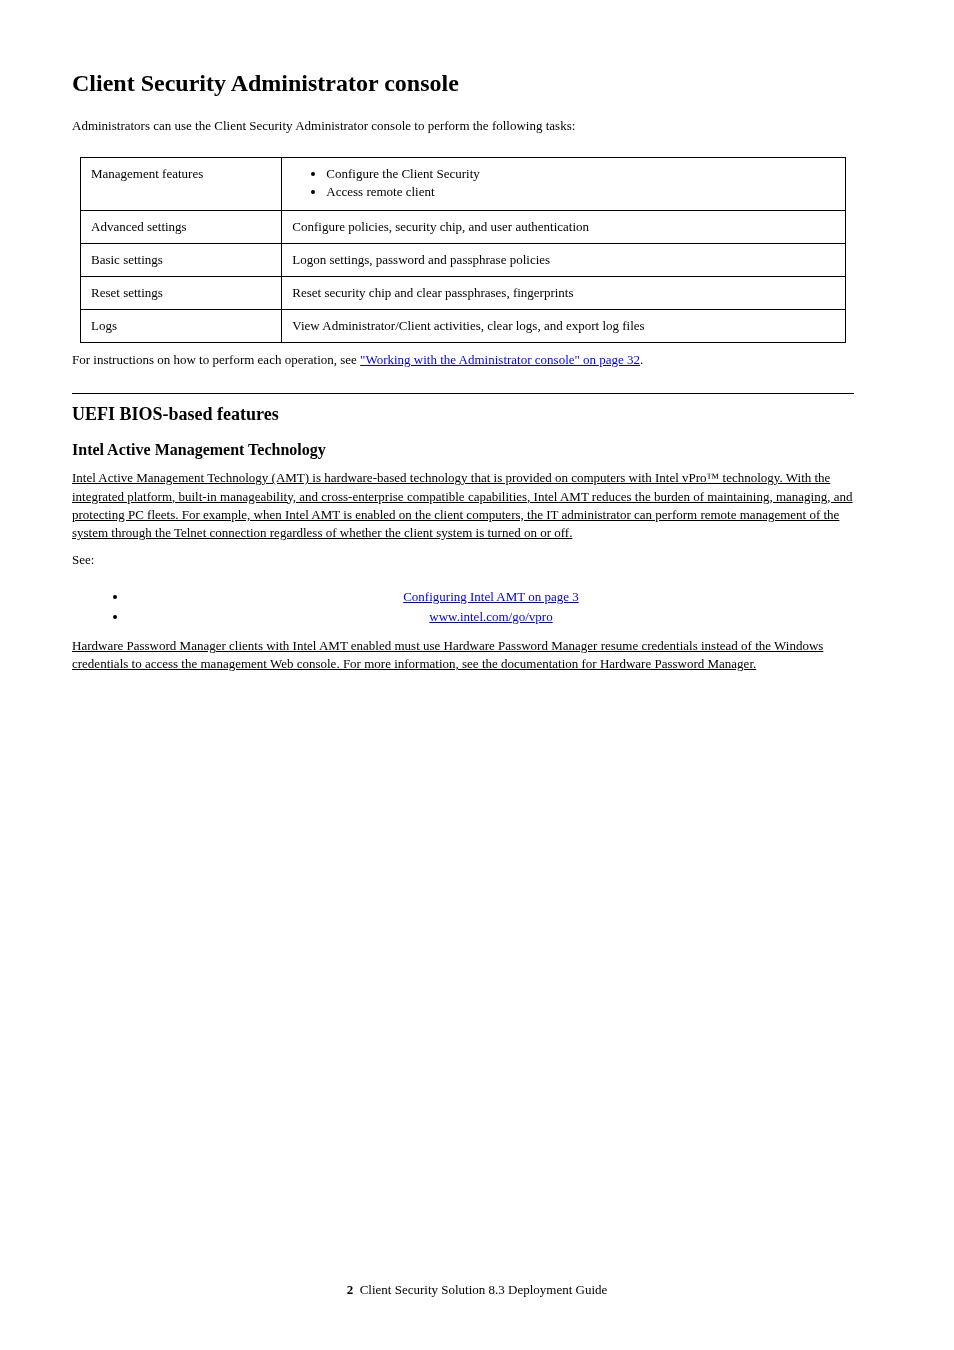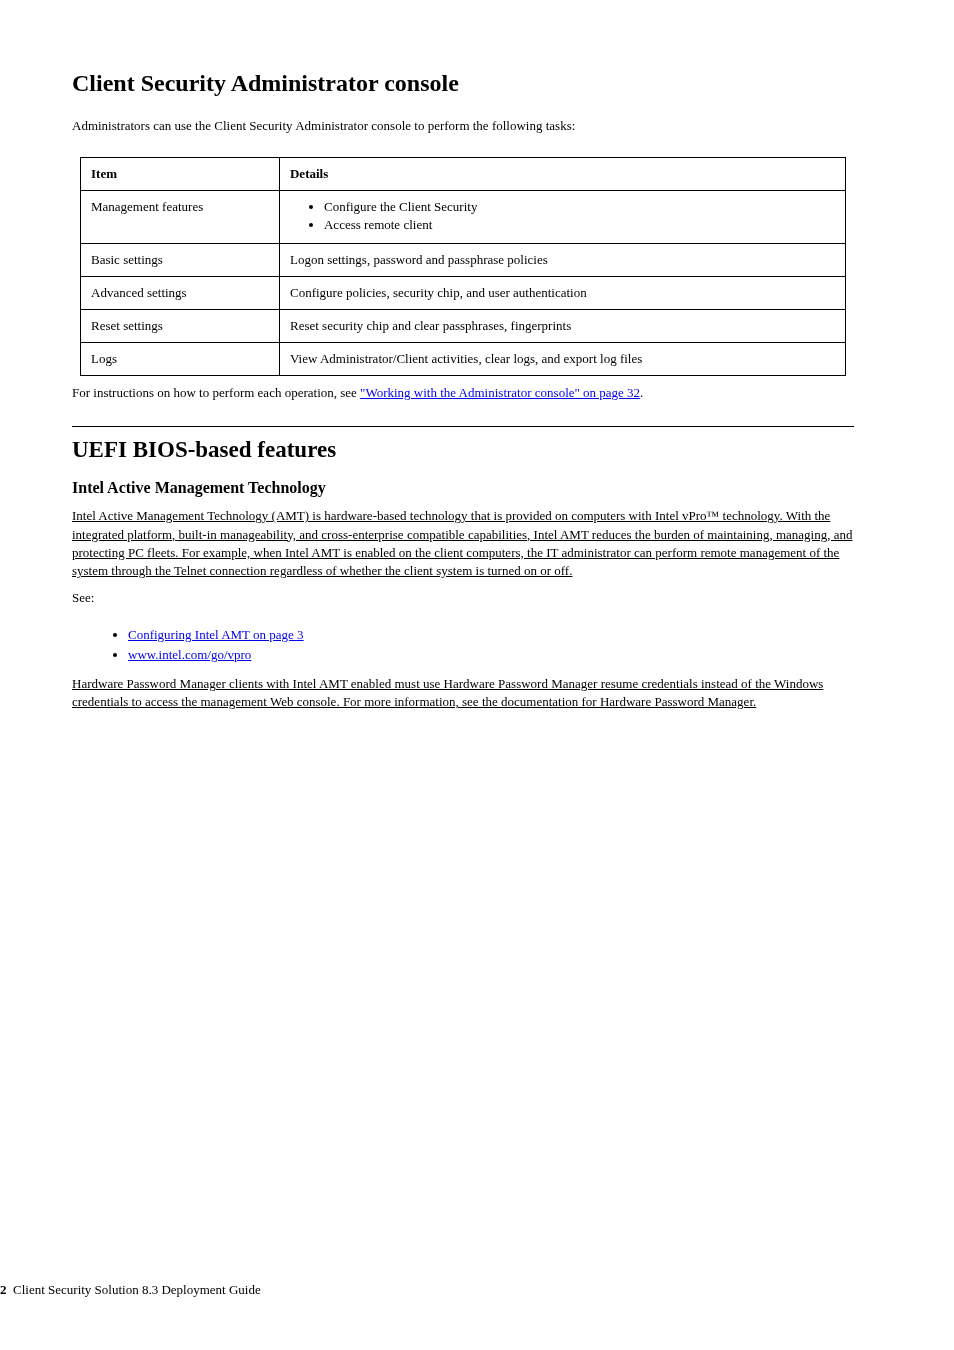--- a/index.html
+++ b/index.html
@@ -66,21 +66,21 @@
       color: #0000ee;
       text-decoration: underline;
     }
     .divider {
       border: none;
       border-top: 1px solid #000000;
       margin-top: 24px;
       margin-bottom: 10px;
     }
     .section-heading {
-      font-size: 23px;
+      font-size: 18px;
       font-weight: bold;
       margin-bottom: 14px;
     }
     .sub-heading {
       font-size: 16px;
       font-weight: bold;
       margin-top: 16px;
       margin-bottom: 10px;
     }
     .body-para {
@@ -91,58 +91,56 @@
     .see-text {
       margin-top: 10px;
       margin-bottom: 21px;
     }
     .link-list {
       list-style-type: disc;
       padding-left: 56px;
     }
     .link-list li {
       margin-bottom: 4px;
+      text-align: center;
     }
     .page-number {
       position: absolute;
       bottom: 52px;
       left: 0;
       right: 0;
+      text-align: center;
       font-size: 13px;
     }
   </style>
 </head>
 <body>
 
 <div class="page-content">
   <h1 class="main-heading">Client Security Administrator console</h1>
   <p class="intro-para">Administrators can use the Client Security Administrator console to perform the following tasks:</p>
 
   <table class="info-table">
     <tbody>
-        <tr>
-      <th class="col-item">Item</th>
-      <th class="col-details">Details</th>
-    </tr>
     <tr>
       <td>Management features</td>
       <td>
         <ul class="cell-list">
           <li>Configure the Client Security</li>
           <li>Access remote client</li>
         </ul>
       </td>
     </tr>
     <tr>
+      <td>Advanced settings</td>
+      <td>Configure policies, security chip, and user authentication</td>
+    </tr>
+    <tr>
       <td>Basic settings</td>
       <td>Logon settings, password and passphrase policies</td>
-    </tr>
-    <tr>
-      <td>Advanced settings</td>
-      <td>Configure policies, security chip, and user authentication</td>
     </tr>
     <tr>
       <td>Reset settings</td>
       <td>Reset security chip and clear passphrases, fingerprints</td>
     </tr>
     <tr>
       <td>Logs</td>
       <td>View Administrator/Client activities, clear logs, and export log files</td>
 
   </tr>

